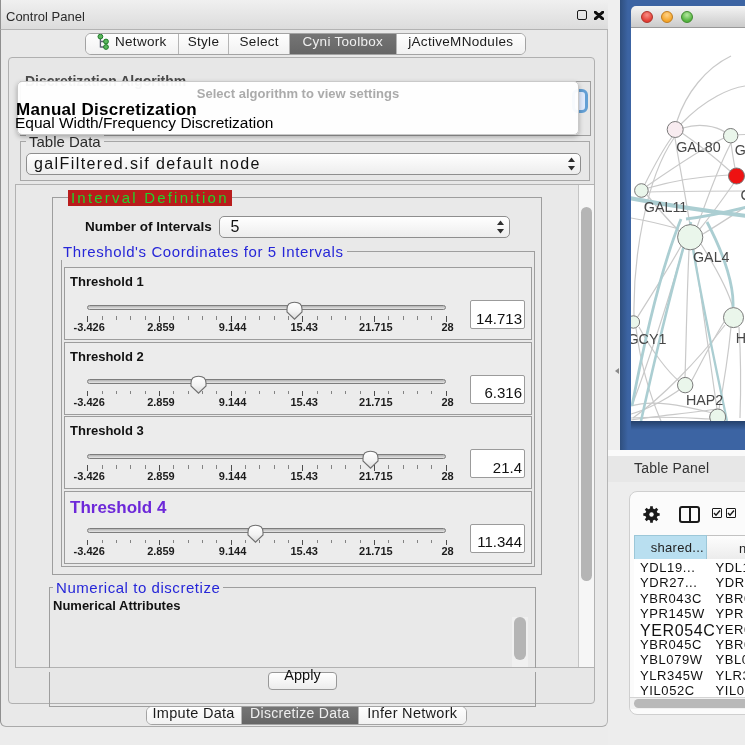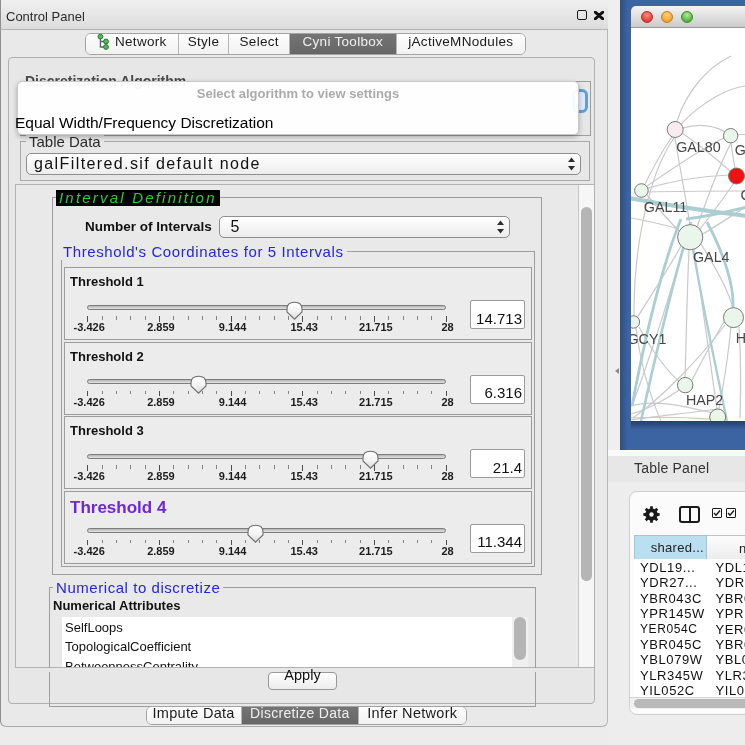--- a/index.html
+++ b/index.html
@@ -37,21 +37,21 @@
 <div class="abs" style="left:26px;top:152.5px;width:555px;height:22px;background:linear-gradient(#ffffff,#ededed);border:1px solid #8e8e8e;border-radius:5px;"></div>
 <div class="abs" style="left:34px;top:152.5px;height:22px;display:flex;align-items:center;font-size:16px;color:#111;letter-spacing:1.4px;">galFiltered.sif default node</div>
 <svg class="abs" style="left:567px;top:155.5px;" width="9" height="16" viewBox="0 0 9 16">
       <path d="M1,6 L4.5,1.5 L8,6 Z" fill="#2e2e2e"></path>
       <path d="M1,10 L4.5,14.5 L8,10 Z" fill="#2e2e2e"></path>
     </svg>
 <div class="abs" style="left:15px;top:184px;width:580px;height:484px;background:#e9e9e9;border:1px solid #b2b2b2;"></div>
 <div class="abs" style="left:578px;top:185px;width:16px;height:482px;background:#f6f6f6;border-left:1px solid #c4c4c4;"></div>
 <div class="abs" style="left:580.5px;top:207px;width:11px;height:374px;background:#b5b5b5;border-radius:5.5px;"></div>
 <div class="grp" style="left:52px;top:197px;width:490px;height:378px;"></div>
-<div class="gtitle" style="left:56px;top:190px;color:#21d42c;background:#000000;letter-spacing:2.2px;font-style:italic;">Interval Definition</div>
+<div class="gtitle" style="left:68px;top:190px;color:#21d42c;background:#b91c1c;letter-spacing:2.2px;">Interval Definition</div>
 <div class="abs" style="left:85px;top:219px;font-size:13.5px;font-weight:bold;color:#111;">Number of Intervals</div>
 <div class="abs" style="left:218.5px;top:216px;width:291px;height:22px;background:linear-gradient(#ffffff,#ededed);border:1px solid #8e8e8e;border-radius:5px;"></div>
 <div class="abs" style="left:230.5px;top:216px;height:22px;display:flex;align-items:center;font-size:16px;color:#111;letter-spacing:0px;">5</div>
 <svg class="abs" style="left:495.5px;top:219px;" width="9" height="16" viewBox="0 0 9 16">
       <path d="M1,6 L4.5,1.5 L8,6 Z" fill="#2e2e2e"></path>
       <path d="M1,10 L4.5,14.5 L8,10 Z" fill="#2e2e2e"></path>
     </svg>
 <div class="grp" style="left:60.5px;top:251px;width:474px;height:316px;"></div>
 <div class="gtitle" style="left:60px;top:244px;background:#e9e9e9;letter-spacing:0.6px;">Threshold's Coordinates for 5 Intervals</div>
 <div class="abs" style="left:63.5px;top:267px;width:468px;height:73px;background:#ececec;border:1px solid #9c9c9c;"></div>
@@ -238,34 +238,32 @@
             <stop offset="1" stop-color="#dadada"></stop>
           </linearGradient>
         </defs>
         <path d="M1,8 Q1,1.2 8.5,1.2 Q16,1.2 16,8 L16,11 L8.5,18.2 L1,11 Z" fill="url(#tg)" stroke="#6f6f6f" stroke-width="1.1"></path>
       </svg></div>
 <div class="abs" style="left:470px;top:523.5px;width:55px;height:29px;background:#fff;border:1px solid #9b9b9b;border-radius:2px;"></div>
 <div class="abs" style="left:470px;top:523.5px;width:52px;height:29px;display:flex;align-items:center;justify-content:flex-end;font-size:15px;color:#111;padding-top:7px;">11.344</div>
 <div class="grp" style="left:49px;top:587px;width:487px;height:120px;"></div>
 <div class="gtitle" style="left:53px;top:580px;background:#e9e9e9;letter-spacing:0.55px;">Numerical to discretize</div>
 <div class="abs" style="left:53px;top:598px;font-size:13px;font-weight:bold;color:#111;">Numerical Attributes</div>
-<div class="abs" style="left:62px;top:617px;width:466px;height:50px;background:#fff;overflow:hidden;">
-      <div style="position:absolute;left:3px;top:0.5px;font-size:13px;color:#111;line-height:19.5px;">SelfLoops<br>TopologicalCoefficient<br>BetweennessCentrality<br></div>
-    </div>
 <div class="abs" style="left:512px;top:617px;width:16px;height:50px;background:#f0f0f0;"></div>
 <div class="abs" style="left:514px;top:617px;width:12px;height:43px;background:#b5b5b5;border-radius:6px;"></div>
 <div class="abs" style="left:16px;top:667.5px;width:561px;height:4px;background:#e7e7e7;"></div>
 <div class="abs" style="left:268px;top:671.5px;width:69px;height:18.5px;background:linear-gradient(#fff,#ececec);border:1px solid #989898;border-radius:4px;display:flex;align-items:center;justify-content:center;font-size:14.5px;color:#111;padding-bottom:11px;">Apply</div>
 <div class="abs" style="left:145.5px;top:705.5px;width:321.3px;height:19px;background:#fdfdfd;border:1px solid #a3a3a3;border-radius:6px;overflow:hidden;display:flex;">
       <div style="width:94.8px;height:100%;background:linear-gradient(#fefefe,#f1f1f1);color:#1b1b1b;display:flex;align-items:center;justify-content:center;font-size:14.5px;white-space:nowrap;padding-bottom:4px;letter-spacing:0.3px;">Impute Data</div>
       <div style="width:117.9px;height:100%;background:linear-gradient(#757575,#666);color:#efefef;border-left:1px solid #b5b5b5;display:flex;align-items:center;justify-content:center;font-size:14px;white-space:nowrap;padding-bottom:4px;letter-spacing:0.3px;">Discretize Data</div>
       <div style="width:108.6px;height:100%;background:linear-gradient(#fefefe,#f1f1f1);color:#1b1b1b;border-left:1px solid #b5b5b5;display:flex;align-items:center;justify-content:center;font-size:14.5px;white-space:nowrap;padding-bottom:4px;letter-spacing:0.3px;">Infer Network</div>
     </div>
 <div class="abs" style="left:17px;top:80.5px;width:562px;height:54.5px;background:rgba(255,255,255,0.95);border:1px solid #c9c9c9;border-radius:5px;box-shadow:0 2px 5px rgba(0,0,0,0.28);"></div>
 <div class="abs" style="left:17px;top:85.5px;width:562px;height:17px;text-align:center;font-size:13px;font-weight:bold;color:#ababab;">Select algorithm to view settings</div>
+<div class="abs" style="left:16px;top:101px;font-size:17px;font-weight:bold;color:#000;line-height:17px;letter-spacing:0.3px;">Manual Discretization</div>
 <div class="abs" style="left:15px;top:114.5px;font-size:15.5px;color:#000;line-height:16px;">Equal Width/Frequency Discretization</div>
 <div class="abs" style="left:608px;top:0;width:12px;height:745px;background:#efefef;"></div>
 <div class="abs" style="left:615px;top:368px;width:0;height:0;border-top:3px solid transparent;border-bottom:3px solid transparent;border-right:4px solid #8a8a8a;"></div>
 <div class="abs" style="left:620px;top:0;width:125px;height:450px;background:linear-gradient(90deg,#2f4f7e,#3c64a3 8px);"></div>
 <div class="abs" style="left:631px;top:6px;width:114px;height:22px;background:linear-gradient(#f4f4f4,#cbcbcb);border-bottom:1px solid #999;border-radius:5px 0 0 0;"></div>
 <div class="abs" style="left:641px;top:11px;width:12px;height:12px;border-radius:50%;background:radial-gradient(circle at 50% 30%,#f88e86,#e33d34 70%);border:1px solid #ad3129;"></div>
 <div class="abs" style="left:661px;top:11px;width:12px;height:12px;border-radius:50%;background:radial-gradient(circle at 50% 30%,#ffd287,#f4a428 70%);border:1px solid #c07c1e;"></div>
 <div class="abs" style="left:681px;top:11px;width:12px;height:12px;border-radius:50%;background:radial-gradient(circle at 50% 30%,#b6e8a0,#52b33e 70%);border:1px solid #3f8a2f;"></div>
 <div class="abs" style="left:631px;top:28px;width:114px;height:393px;background:#fff;overflow:hidden;" id="net"></div>
 <div class="abs" style="left:631px;top:421px;width:114px;height:29px;background:linear-gradient(#24406b,#3c64a3 9px);"></div>
@@ -352,21 +350,21 @@
 <div class="abs" style="left:739px;top:541px;font-size:13px;color:#222;">n</div>
 <div class="abs" style="left:633.5px;top:559px;width:111.5px;height:137.5px;overflow:hidden;background:#fff;">
       <div style="position:absolute;left:6.5px;top:1.0px;font-size:13px;color:#111;white-space:nowrap;letter-spacing:0.6px;">YDL19...</div>
       <div style="position:absolute;left:82px;top:1.0px;font-size:13px;color:#111;white-space:nowrap;letter-spacing:0.6px;">YDL19</div>
       <div style="position:absolute;left:6.5px;top:16.4px;font-size:13px;color:#111;white-space:nowrap;letter-spacing:0.6px;">YDR27...</div>
       <div style="position:absolute;left:82px;top:16.4px;font-size:13px;color:#111;white-space:nowrap;letter-spacing:0.6px;">YDR27</div>
       <div style="position:absolute;left:6.5px;top:31.8px;font-size:13px;color:#111;white-space:nowrap;letter-spacing:0.6px;">YBR043C</div>
       <div style="position:absolute;left:82px;top:31.8px;font-size:13px;color:#111;white-space:nowrap;letter-spacing:0.6px;">YBR04</div>
       <div style="position:absolute;left:6.5px;top:47.2px;font-size:13px;color:#111;white-space:nowrap;letter-spacing:0.6px;">YPR145W</div>
       <div style="position:absolute;left:82px;top:47.2px;font-size:13px;color:#111;white-space:nowrap;letter-spacing:0.6px;">YPR14</div>
-      <div style="position:absolute;left:6.5px;top:62.6px;font-size:12px;color:#111;white-space:nowrap;letter-spacing:0.6px;">YER054C</div>
+      <div style="position:absolute;left:6.5px;top:62.6px;font-size:16px;color:#111;white-space:nowrap;letter-spacing:0.6px;">YER054C</div>
       <div style="position:absolute;left:82px;top:62.6px;font-size:13px;color:#111;white-space:nowrap;letter-spacing:0.6px;">YER05</div>
       <div style="position:absolute;left:6.5px;top:78.0px;font-size:13px;color:#111;white-space:nowrap;letter-spacing:0.6px;">YBR045C</div>
       <div style="position:absolute;left:82px;top:78.0px;font-size:13px;color:#111;white-space:nowrap;letter-spacing:0.6px;">YBR04</div>
       <div style="position:absolute;left:6.5px;top:93.4px;font-size:13px;color:#111;white-space:nowrap;letter-spacing:0.6px;">YBL079W</div>
       <div style="position:absolute;left:82px;top:93.4px;font-size:13px;color:#111;white-space:nowrap;letter-spacing:0.6px;">YBL07</div>
       <div style="position:absolute;left:6.5px;top:108.8px;font-size:13px;color:#111;white-space:nowrap;letter-spacing:0.6px;">YLR345W</div>
       <div style="position:absolute;left:82px;top:108.8px;font-size:13px;color:#111;white-space:nowrap;letter-spacing:0.6px;">YLR34</div>
       <div style="position:absolute;left:6.5px;top:124.2px;font-size:13px;color:#111;white-space:nowrap;letter-spacing:0.6px;">YIL052C</div>
       <div style="position:absolute;left:82px;top:124.2px;font-size:13px;color:#111;white-space:nowrap;letter-spacing:0.6px;">YIL05</div>
     </div>

